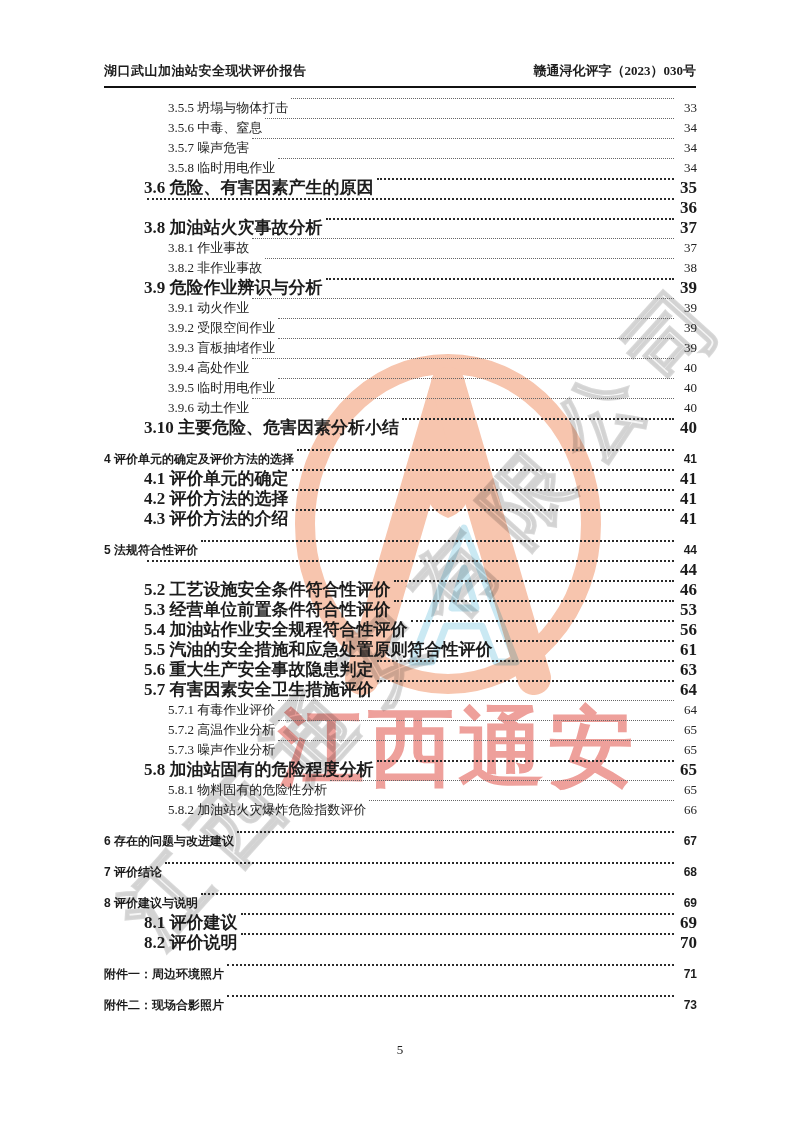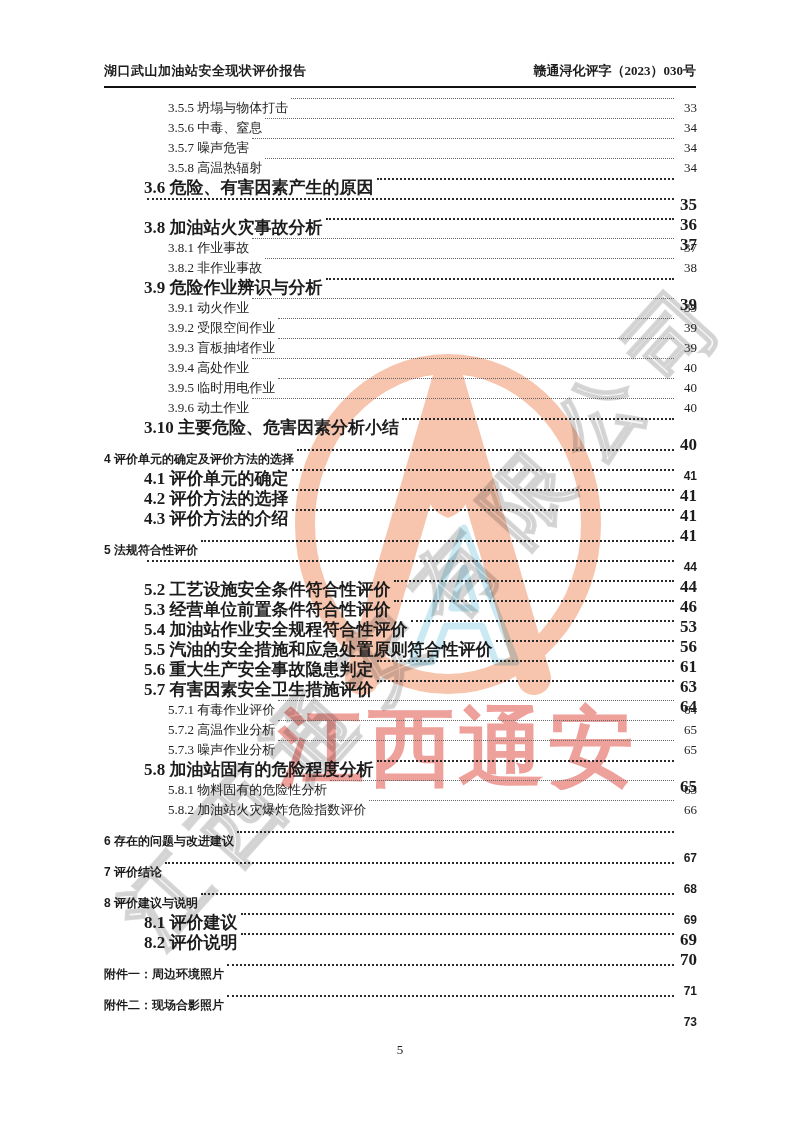--- a/index.html
+++ b/index.html
@@ -50,21 +50,21 @@
   .row.lv1 .dots{border-bottom-color:#2a2a2a;}
   .row.lv2{
     font-weight:bold;
     padding-left:40px;font-size:17px;
   }
   .row.lv2 .dots{border-bottom-color:#2a2a2a;}
   .row.lv3{
     padding-left:64px;color:#222;
   }
   .row.lv3 .dots{border-bottom:1.5px dotted #666;}
-  .row.lv2 .pg,.row.lv1 .pg{font-weight:bold;margin-top:17px;}
+  .row.lv2 .pg,.row.lv1 .pg{font-weight:bold;}
 
   
   .footer{
     position:absolute;left:0;top:1042px;width:100%;
     text-align:center;font-size:13px;color:#222;
   }
 
   
   .wm{position:absolute;pointer-events:none;}
   .wm-logo{left:288px;top:348px;width:320px;height:352px;opacity:0.62;mix-blend-mode:multiply;}
@@ -123,21 +123,21 @@
         <span class="label">3.5.6 中毒、窒息</span>
         <span class="dots"></span>
         <span class="pg">34</span>
       </div>
       <div class="row lv3">
         <span class="label">3.5.7 噪声危害</span>
         <span class="dots"></span>
         <span class="pg">34</span>
       </div>
       <div class="row lv3">
-        <span class="label">3.5.8 高温热辐射</span>
+        <span class="label">3.5.8 临时用电作业</span>
         <span class="dots"></span>
         <span class="pg">34</span>
       </div>
       <div class="row lv2">
         <span class="label">3.6 危险、有害因素产生的原因</span>
         <span class="dots"></span>
         <span class="pg">35</span>
       </div>
       <div class="row lv2">
         <span class="dots"></span>

